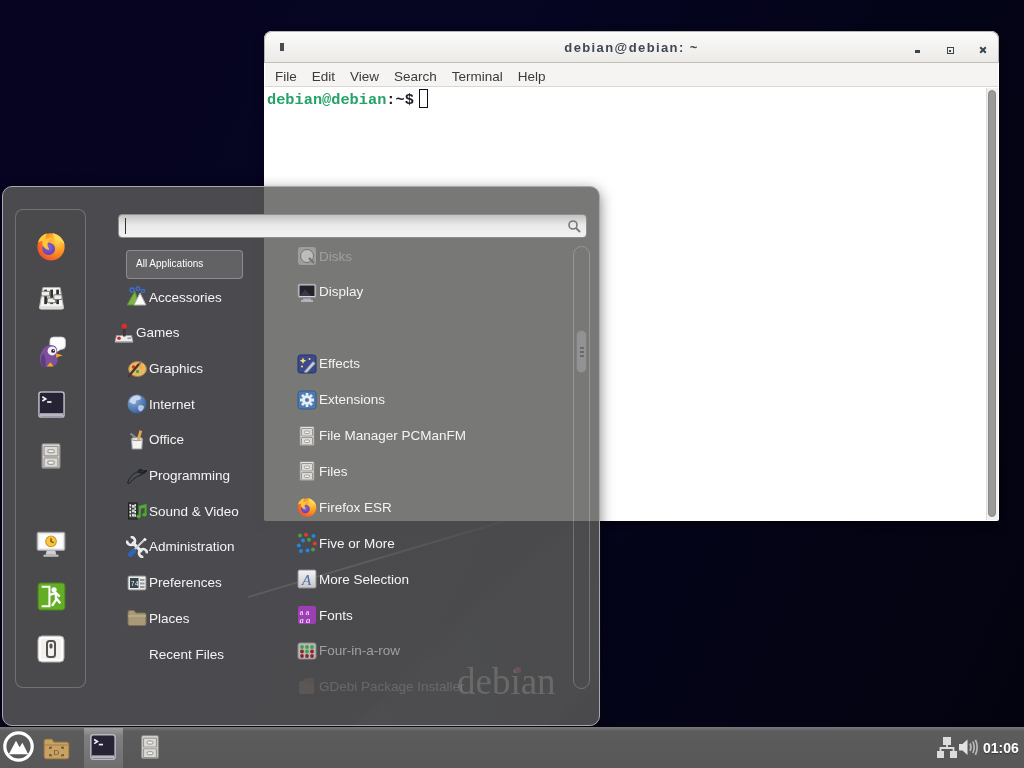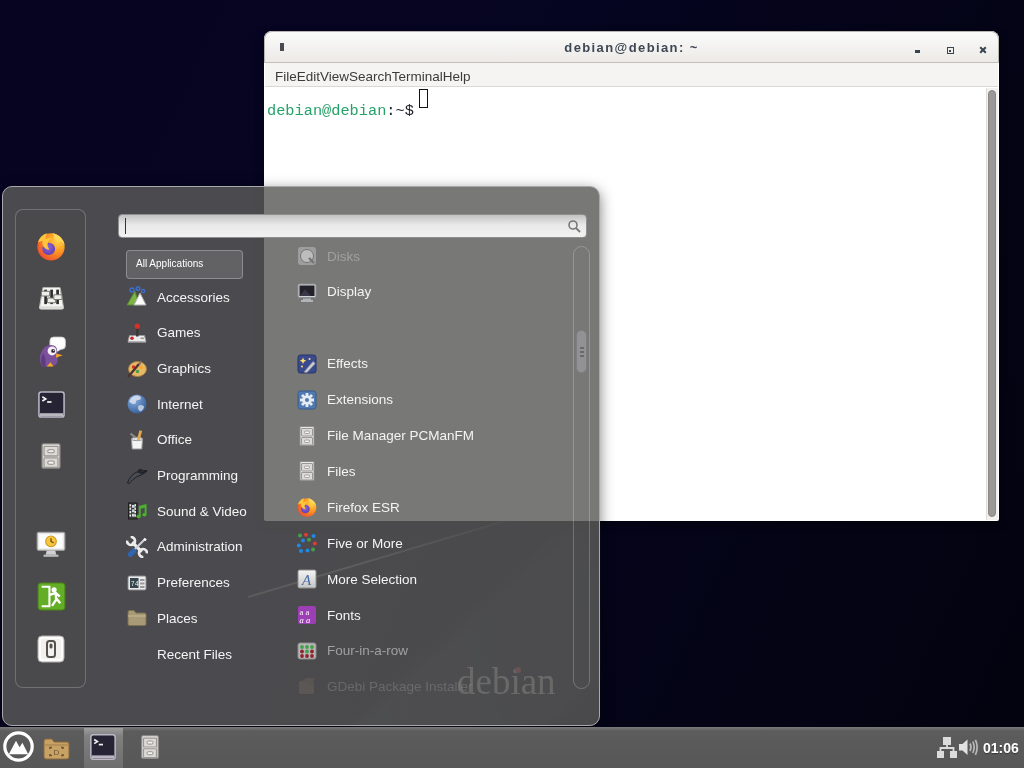--- a/index.html
+++ b/index.html
@@ -1,17 +1,17 @@
 <!DOCTYPE html>
 <html><head><meta charset="utf-8">
 <style>
 *{margin:0;padding:0;box-sizing:border-box}
 html,body{width:1024px;height:768px;overflow:hidden;font-family:"Liberation Sans",sans-serif}
 .abs{position:absolute}
-.row{position:absolute;display:flex;align-items:center;gap:9px;color:#f4f4f4;font-size:13.5px;white-space:nowrap}
+.row{position:absolute;display:flex;align-items:center;gap:1px;color:#f4f4f4;font-size:13.5px;white-space:nowrap}
 .row svg{flex:0 0 auto}
 .dim{color:#a0a0a2}
 </style></head>
 <body>
 
 <div class="abs" style="left:0;top:0;width:1024px;height:768px;background:linear-gradient(115deg,#060421 0%,#060522 38%,#040416 75%,#03030f 100%)"></div>
 <div class="abs" style="left:0;top:186px;width:601px;height:541px;overflow:hidden">
   <div class="abs" style="left:248px;top:410px;width:300px;height:2px;background:linear-gradient(90deg,rgba(205,215,200,0.45),rgba(205,215,200,0.5) 35%,rgba(205,215,200,0.05));transform:rotate(-16.5deg);transform-origin:left top"></div>
   <div class="abs" style="left:330px;top:560px;width:420px;height:130px;background:linear-gradient(115deg,rgba(150,170,200,0.12),rgba(150,170,200,0));transform:rotate(-42deg);transform-origin:left top;filter:blur(5px)"></div>
   <div class="abs" style="left:457px;top:474px;font-family:'Liberation Serif',serif;font-size:37px;color:#aeaeb2">debian</div>
@@ -22,30 +22,30 @@
   <div class="abs" style="left:0;top:0;width:735px;height:32px;border-radius:8px 8px 0 0;background:linear-gradient(#fbfbfa,#eceae7);border:1px solid #b9b5b1;border-bottom:1px solid #c2beba"></div>
   <div class="abs" style="left:16px;top:12px;width:4px;height:8px;background:#4a4a52"></div>
   <div class="abs" style="left:0;top:9px;width:735px;text-align:center;font-size:13px;font-weight:bold;letter-spacing:1.4px;color:#3e4854">debian@debian: ~</div>
   <div class="abs" style="left:651px;top:18.5px;width:5px;height:3px;background:#36454f"></div>
   <div class="abs" style="left:682.5px;top:16px;width:7px;height:7px;border:1.6px solid #36454f"></div>
     <div class="abs" style="left:685px;top:18.5px;width:2px;height:2px;background:#36454f"></div>
   <svg class="abs" style="left:715px;top:15px" width="8" height="8" viewBox="0 0 8 8">
       <path d="M1.2 1.2 L6.8 6.8 M6.8 1.2 L1.2 6.8" stroke="#36454f" stroke-width="2"></path>
     </svg>
   <div class="abs" style="left:1px;top:32px;width:733px;height:24px;background:#f5f4f2;border-bottom:1px solid #dbd8d4"></div>
-  <div class="abs" style="left:11px;top:38px;font-size:13.5px;color:#3b3b3b;display:flex;">
+  <div class="abs" style="left:11px;top:38px;font-size:13.5px;color:#3b3b3b;display:flex;gap:15px">
       <span>File</span>
       <span>Edit</span>
       <span>View</span>
       <span>Search</span>
       <span>Terminal</span>
       <span>Help</span>
     </div>
   <div class="abs" style="left:1px;top:57px;width:733px;height:432px;background:#ffffff"></div>
-  <div class="abs" style="left:3px;top:71px;font-family:'Liberation Mono',monospace;font-size:15.3px;font-weight:normal;color:#26a269">debian@debian<span style="color:#1c1c24">:~$</span></div>
+  <div class="abs" style="left:3px;top:60px;font-family:'Liberation Mono',monospace;font-size:15.3px;font-weight:bold;color:#26a269">debian@debian<span style="color:#1c1c24">:~$</span></div>
   <div class="abs" style="left:155px;top:58px;width:9px;height:19px;border:1.6px solid #101018"></div>
   <div class="abs" style="left:722px;top:57px;width:12px;height:432px;background:#f2f1f0;border-left:1px solid #dddcda"></div>
   <div class="abs" style="left:724px;top:59px;width:8px;height:427px;border-radius:4px;background:#9a9997;border:1px solid #8a8987"></div>
 </div>
 
 <div class="abs" style="left:2px;top:186px;width:598px;height:540px;background:rgba(90,90,88,0.82);border:1.5px solid #a9a9ab;border-radius:10px;box-shadow:0 4px 14px rgba(0,0,0,0.5)">
   <div class="abs" style="left:12px;top:22px;width:71px;height:479px;border:1px solid rgba(255,255,255,0.22);border-radius:8px;background:rgba(70,70,72,0.25)"></div>
 <svg class="abs" style="left:32px;top:43px" width="32" height="32" viewBox="0 0 22 22">
       <defs>
         <radialGradient id="ffos" cx="0.75" cy="0.28" r="1.05">
@@ -131,21 +131,21 @@
 <div class="row" style="left:123px;top:92.0px;height:36px">
       <svg width="22" height="22" viewBox="0 0 22 22">
         <polygon points="1,19 9,5 13,19" fill="#7cb342" stroke="#558b2f" stroke-width="1"></polygon>
         <polygon points="8,19 14,7 20,19" fill="#fcfcfc" stroke="#b0b0b0" stroke-width="1"></polygon>
         <circle cx="6" cy="4" r="2" fill="none" stroke="#3d6fd1" stroke-width="1.4"></circle>
         <circle cx="12" cy="2.5" r="1.8" fill="none" stroke="#3d6fd1" stroke-width="1.4"></circle>
         <circle cx="17" cy="5" r="1.6" fill="none" stroke="#3d6fd1" stroke-width="1.4"></circle>
       </svg>
       <span>Accessories</span>
     </div>
-<div class="row" style="left:123px;top:127.7px;height:36px">
+<div class="row" style="left:110px;top:127.7px;height:36px">
       <svg width="22" height="22" viewBox="0 0 22 22">
         <path d="M3.5 13.5 L18.5 13.5 L20 19.5 L2 19.5Z" fill="#ececec" stroke="#9a9a9a"></path>
         <path d="M2 19.5 L20 19.5 L20 20.5 L2 20.5Z" fill="#c9c9c9"></path>
         <rect x="10" y="4.5" width="2.6" height="10" fill="#3a3a3a"></rect>
         <circle cx="11.3" cy="4.2" r="2.6" fill="#d93025"></circle>
         <circle cx="6" cy="16.2" r="1.8" fill="#c62828"></circle>
         <rect x="14.5" y="15.5" width="3.5" height="1.6" fill="#9a9a9a"></rect>
       </svg>
       <span>Games</span>
     </div>

